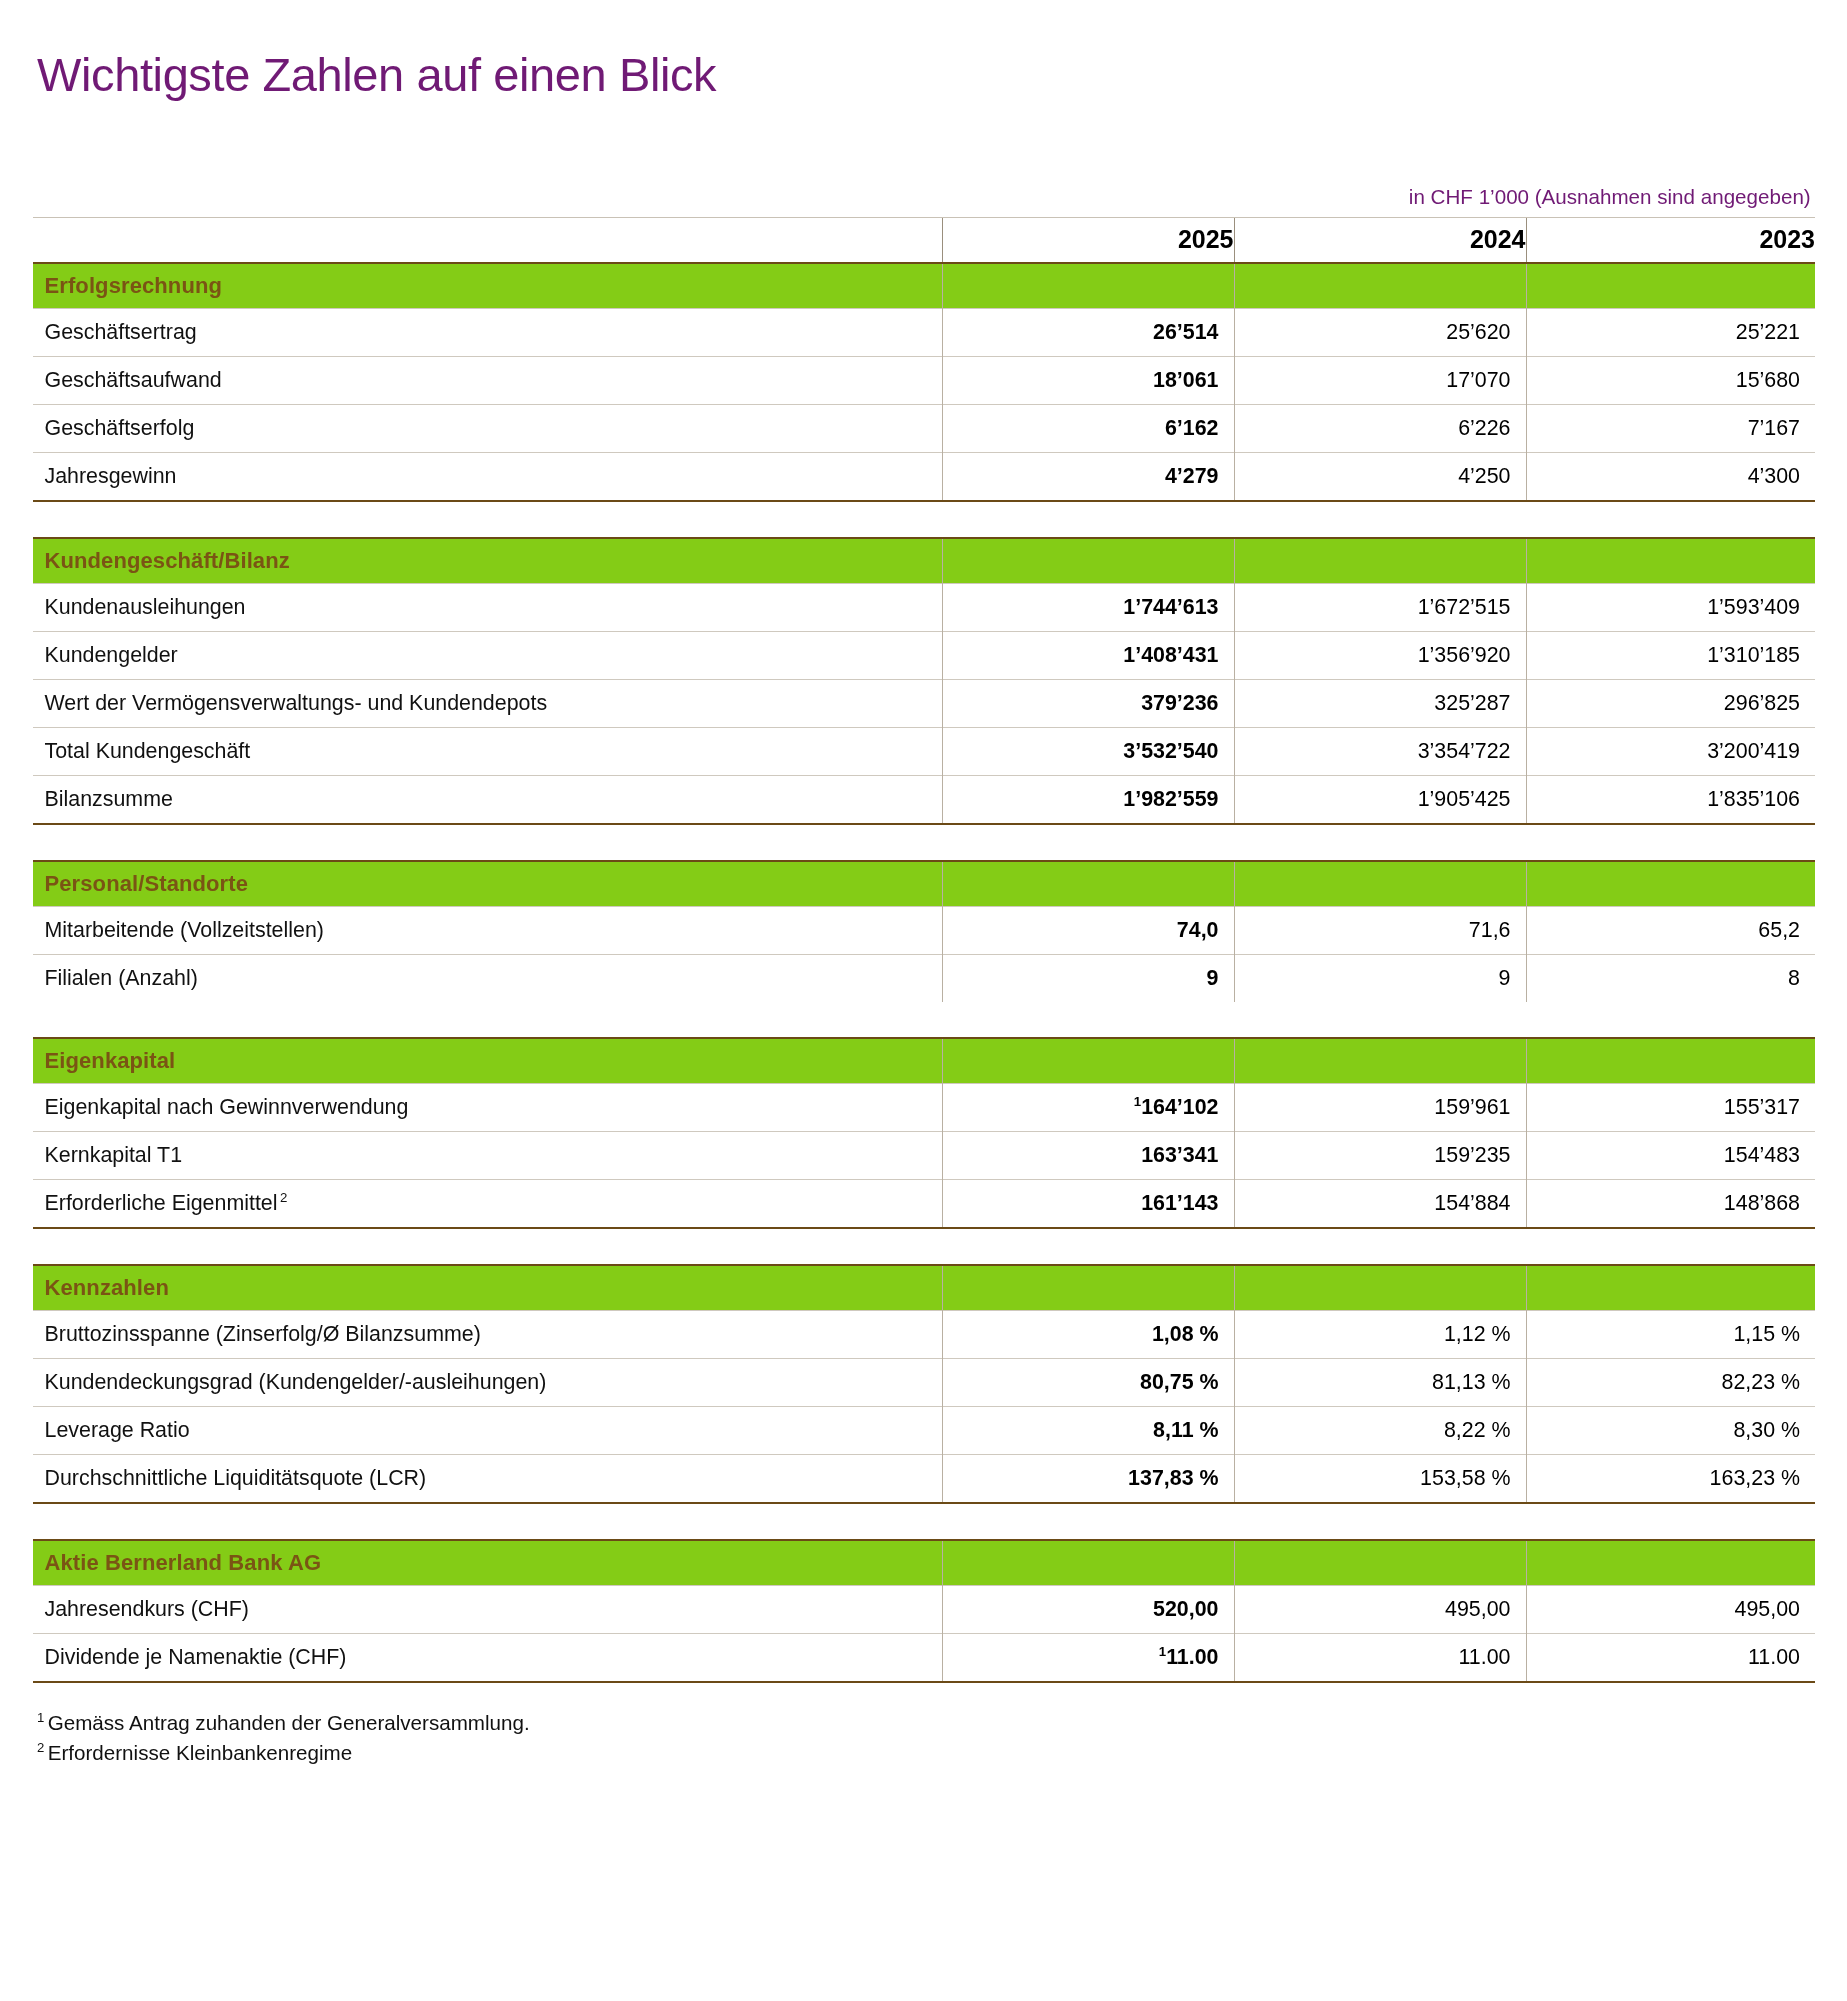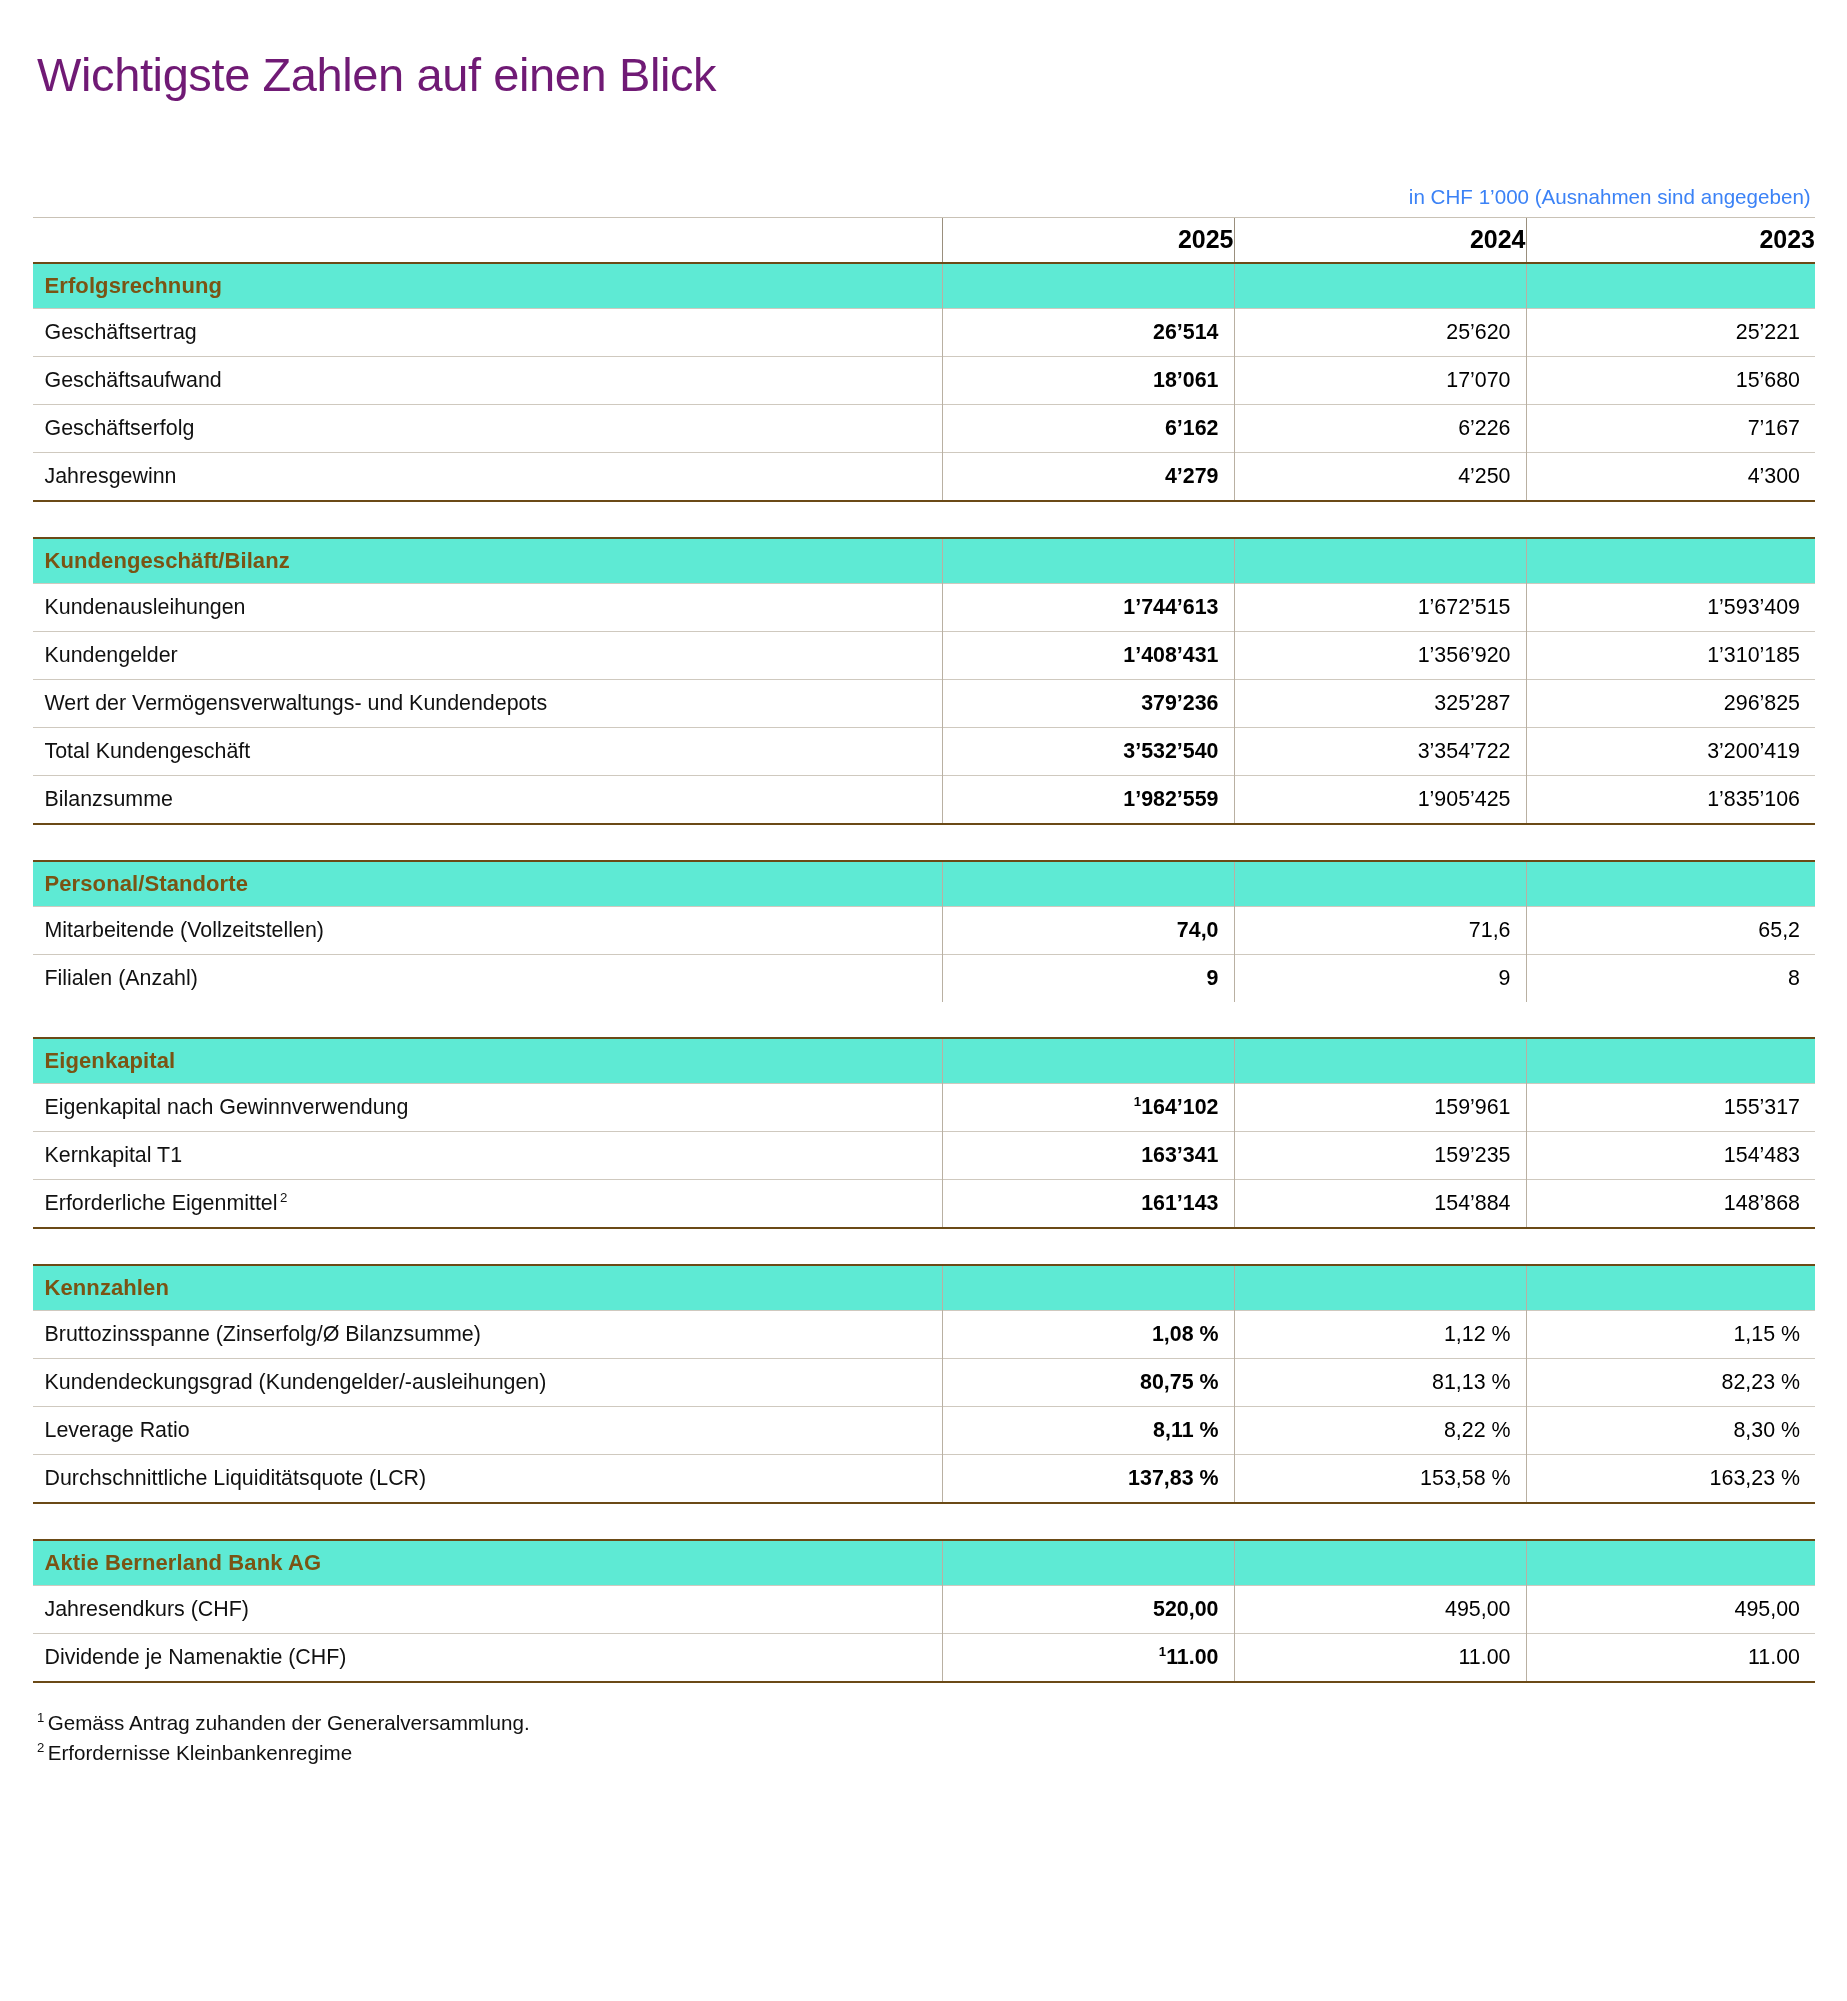--- a/index.html
+++ b/index.html
@@ -31,21 +31,21 @@
     padding-top: 18px;
     padding-left: 4.1px;
     line-height: 1.12;
     white-space: nowrap;
   }
 
   
   .units-line {
     text-align: right;
     font-size: 20.6px;
-    color: #3b82f6;
+    color: #701a75;
     padding-top: 51px;
     padding-right: 3.3px;
     padding-bottom: 8.2px;
   }
 
   
   table.figures {
     width: 100%;
     border-collapse: collapse;
     table-layout: fixed;
@@ -71,21 +71,21 @@
     padding: 3.3px 15px 8.2px 0;
     margin-left: 30px;
   }
   tr.year-head > .lbl {
     border-top: 1.6px solid #c9c2b6;
   }
   tr.year-head > .v { border-left: 1.6px solid #9a8f7d; }
 
   
   tr.section > td {
-    background: #5eead4;
+    background: #84cc16;
     height: 44px;
     border-top: 2.5px solid #6b4a16;
   }
   tr.section > td.lbl {
     color: #7a5414;
     font-weight: bold;
     font-size: 22px;
     padding-left: 11.5px;
     letter-spacing: 0.1px;
   }

